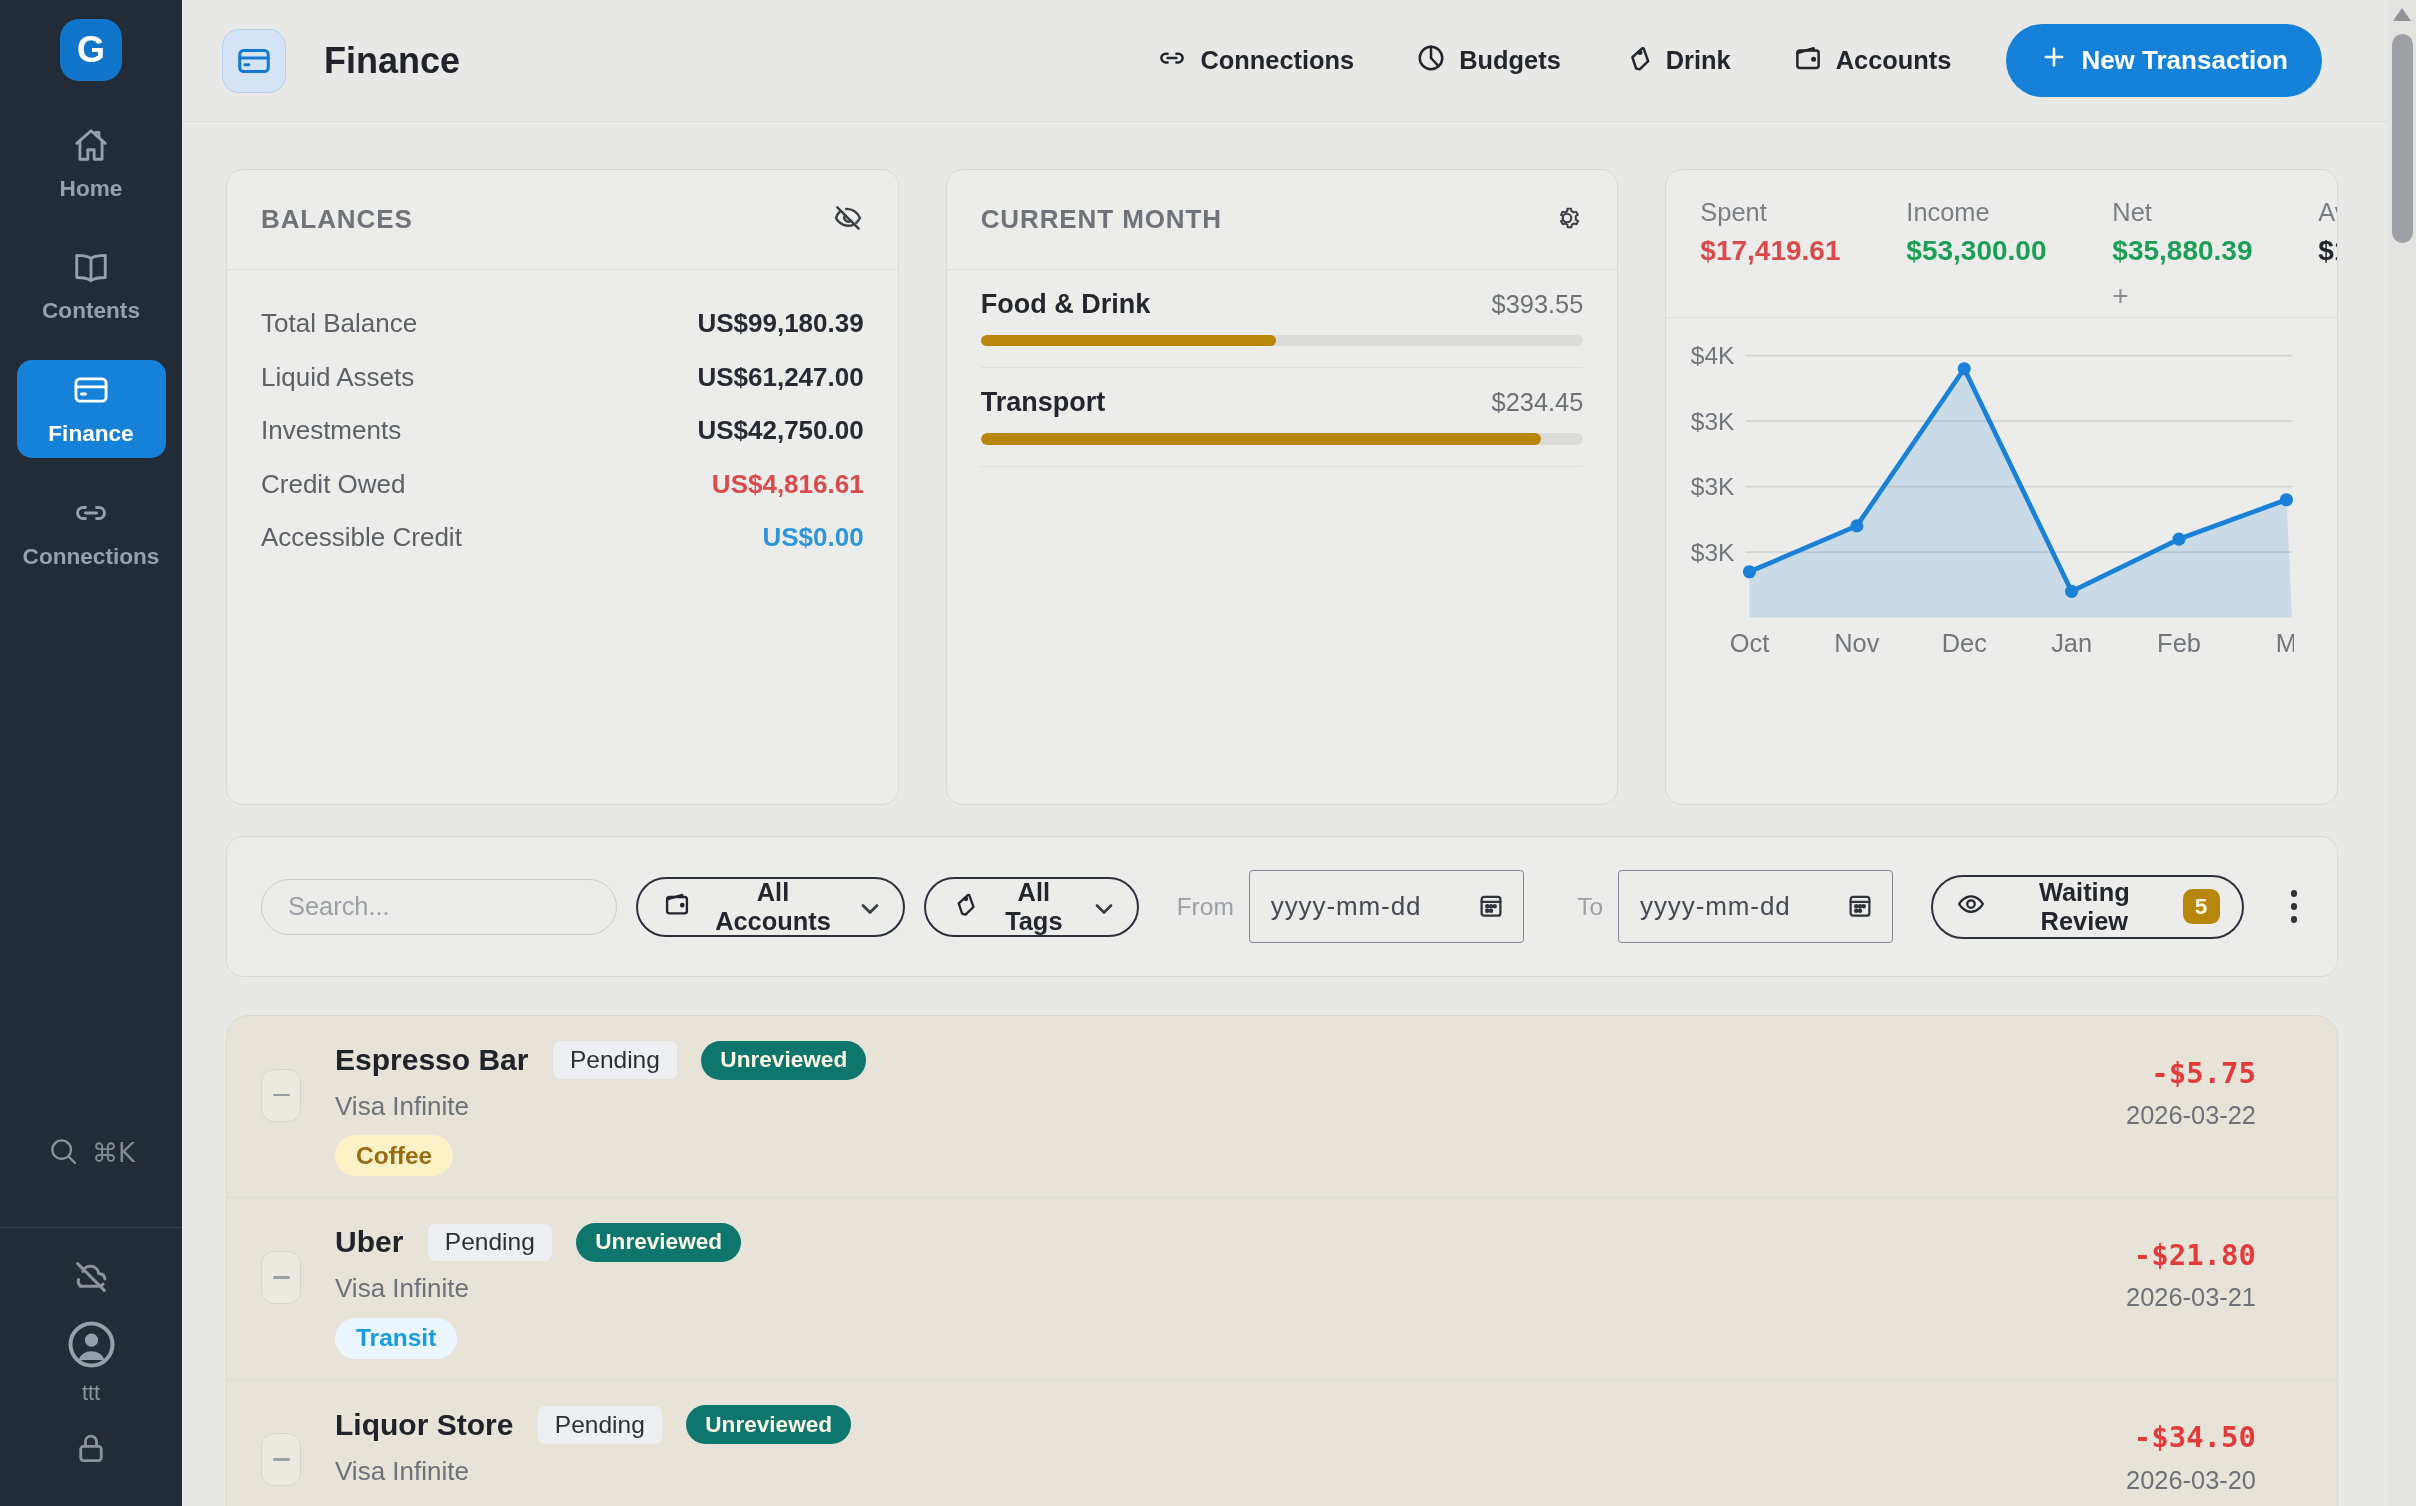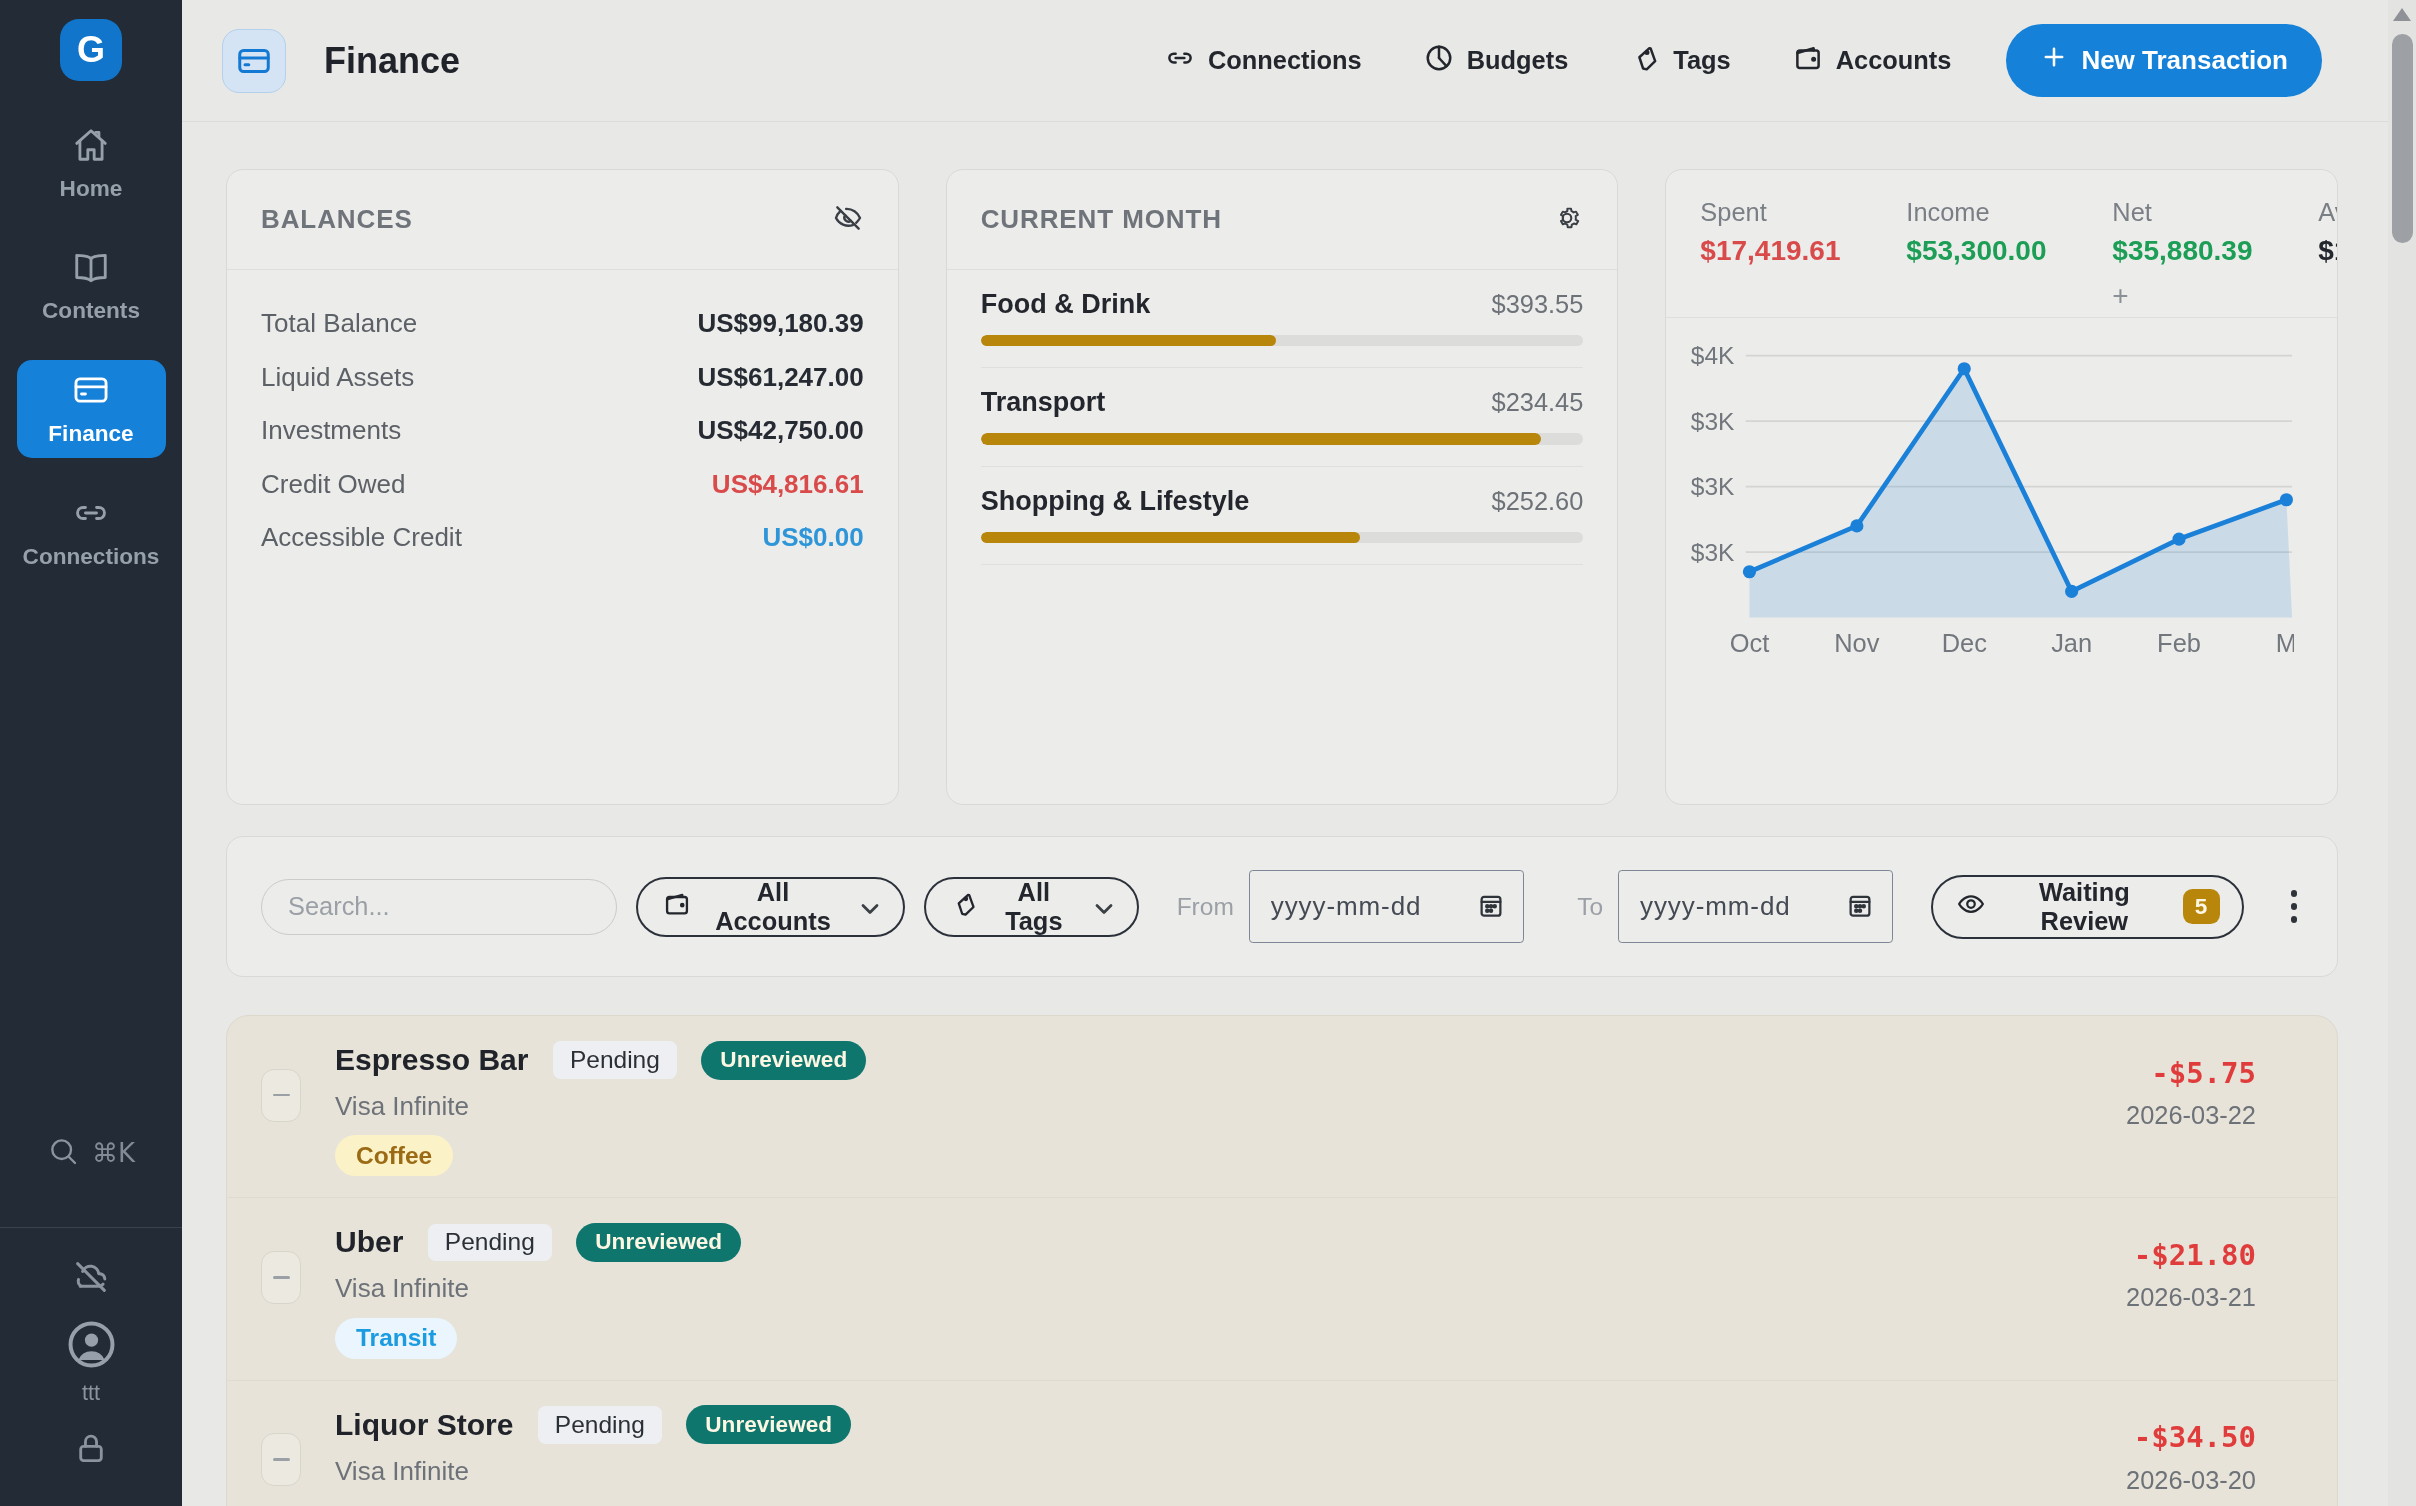--- a/index.html
+++ b/index.html
@@ -246,21 +246,21 @@
           </span>
           <span>Budgets</span>
         </div>
         <div class="hnav-item">
           <span>
             <svg viewBox="0 0 24 24" fill="none" stroke="currentColor" stroke-width="2" stroke-linecap="round" stroke-linejoin="round">
                 <path d="M14.5 3.5l6 9-5 8h-3l-5-8 6-9z" transform="rotate(14 12 12)"></path>
                 <circle cx="13.6" cy="7.6" r="1" fill="currentColor"></circle>
               </svg>
           </span>
-          <span>Tags</span>
+          <span>Drink</span>
         </div>
         <div class="hnav-item">
           <span>
             <svg viewBox="0 0 24 24" fill="none" stroke="currentColor" stroke-width="2" stroke-linecap="round" stroke-linejoin="round">
                 <rect x="3.5" y="6" width="17" height="14" rx="2"></rect>
                 <path d="M3.5 8l13-3.8V6"></path>
                 <circle cx="16.5" cy="13" r="1" fill="currentColor"></circle>
               </svg>
           </span>
           <span>Accounts</span>
@@ -336,29 +336,20 @@
                 <div class="cm-fill" style="width: 49%;"></div>
               </div>
             </div>
             <div class="cm-row">
               <div class="cm-top">
                 <span class="cm-name">Transport</span>
                 <span class="cm-amount">$234.45</span>
               </div>
               <div class="cm-track">
                 <div class="cm-fill" style="width: 93%;"></div>
-              </div>
-            </div>
-            <div class="cm-row">
-              <div class="cm-top">
-                <span class="cm-name">Shopping &amp; Lifestyle</span>
-                <span class="cm-amount">$252.60</span>
-              </div>
-              <div class="cm-track">
-                <div class="cm-fill" style="width: 63%;"></div>
               </div>
             </div>
           </div>
         </section>
 
         <section class="card">
           <div class="ins-stats">
             <div class="ins-stat">
               <div class="ins-label">Spent</div>
               <div class="ins-value red">$17,419.61</div>

